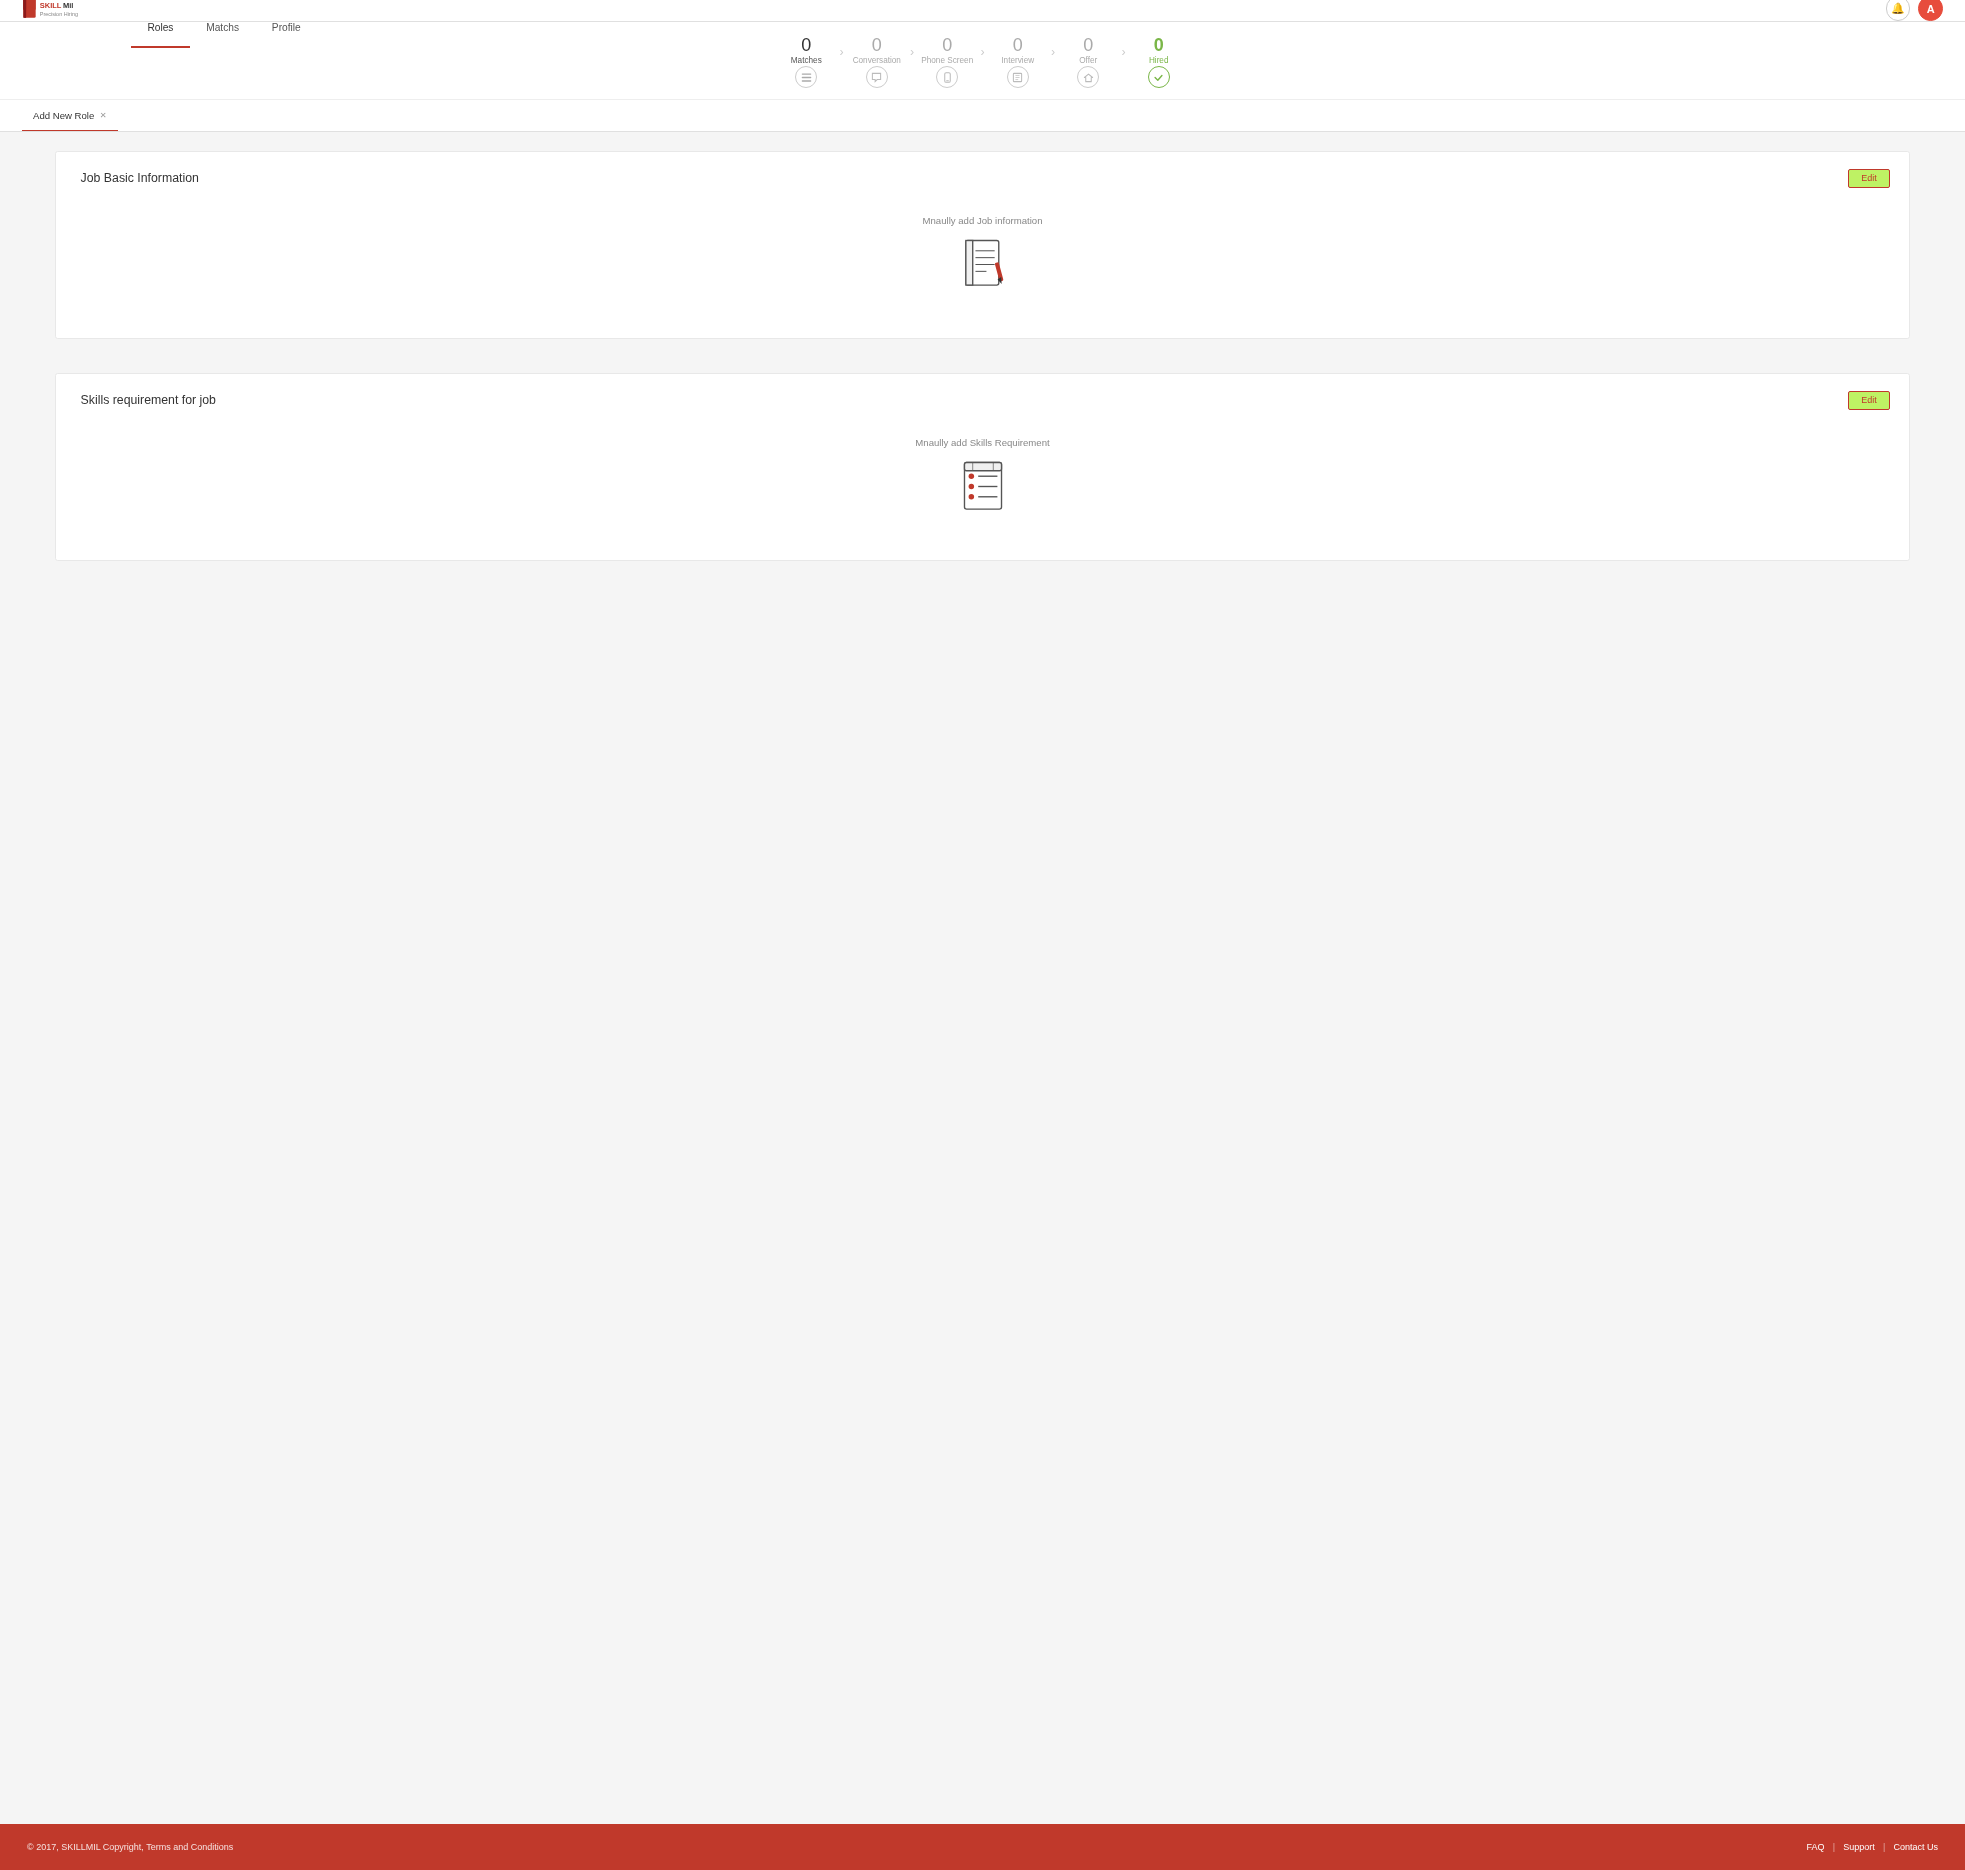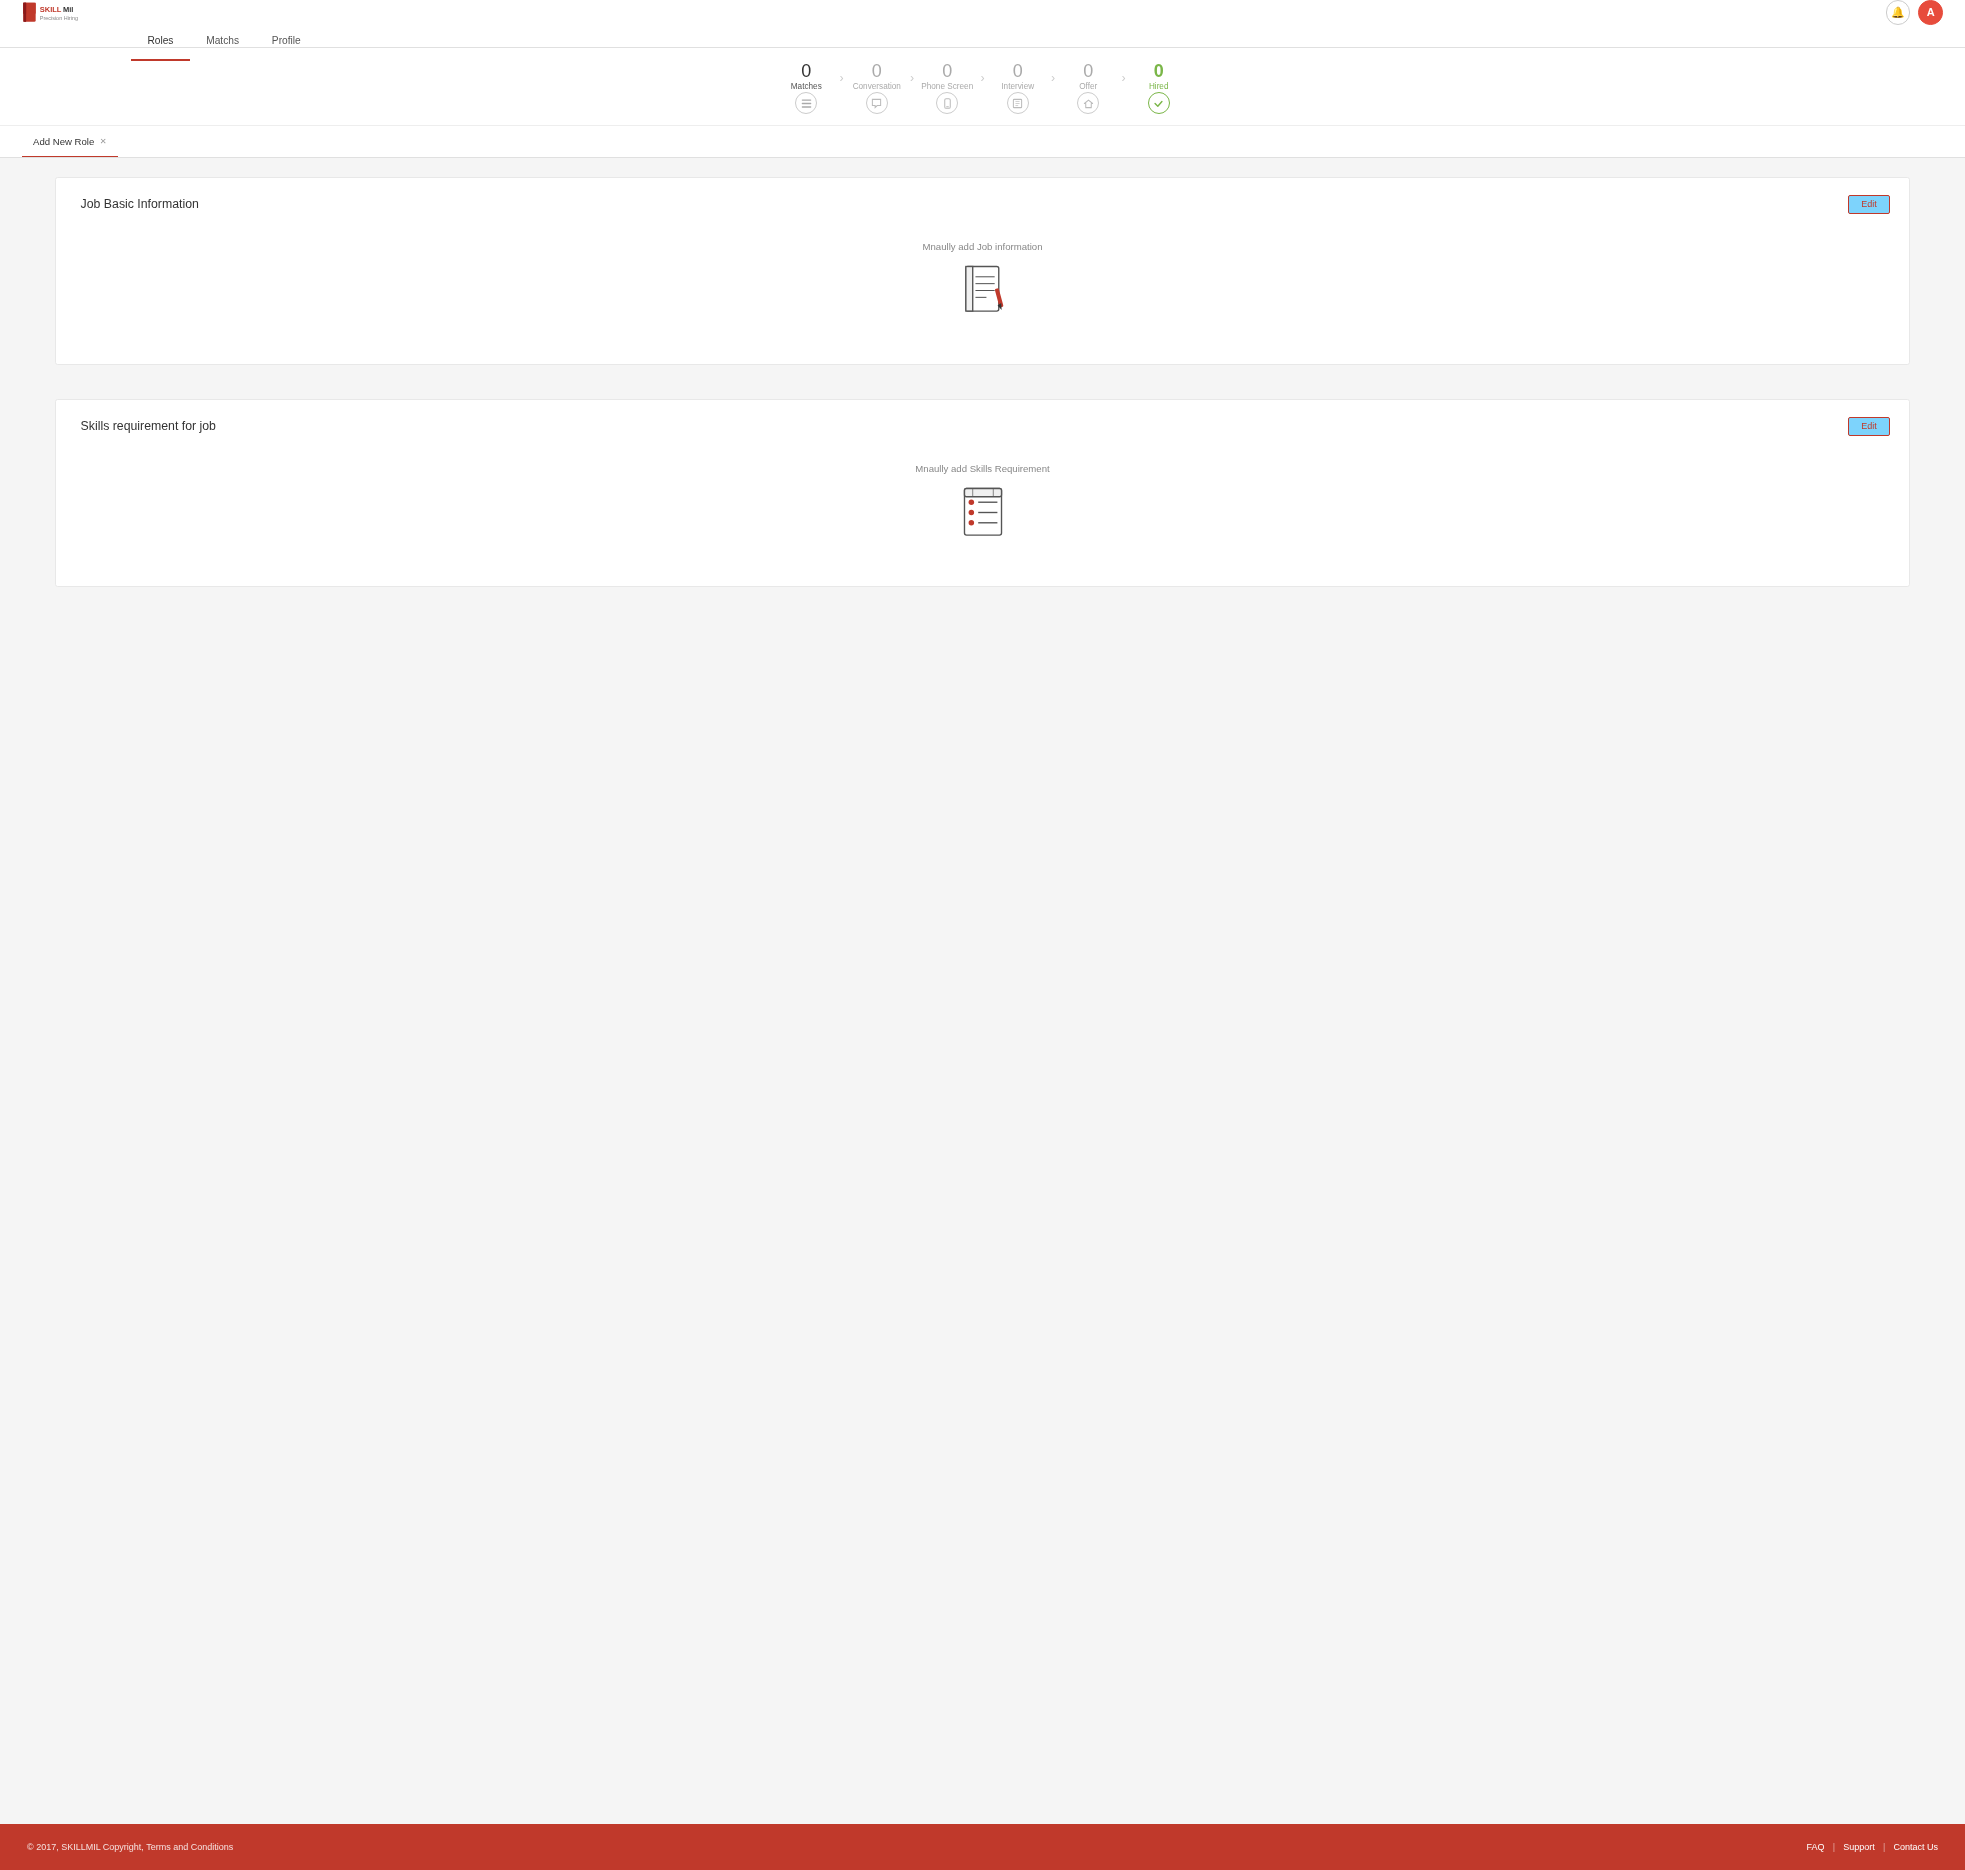--- a/index.html
+++ b/index.html
@@ -3,23 +3,23 @@
   <meta charset="utf-8">
   <style>
     * { box-sizing: border-box; margin: 0; padding: 0; }
     body { font-family: Arial, sans-serif; background: #f5f5f5; min-height: 100vh; display: flex; flex-direction: column; }
 
     
     .navbar {
       background: #fff;
       border-bottom: 0.7px solid #e0e0e0;
       display: flex;
-      align-items: flex-start;
+      align-items: flex-end;
       padding: 0 22px;
-      height: 48px;
+      height: 22px;
       position: relative;
     }
     .logo-area {
       display: flex;
       align-items: center;
       margin-right: 27px;
     }
     .logo-svg { width: 82px; height: 24.6px; }
     .nav-links {
       display: flex;
@@ -168,21 +168,21 @@
       color: #333;
       font-weight: 400;
       margin-bottom: 16.4px;
     }
     .edit-btn {
       position: absolute;
       top: 16.4px;
       right: 19px;
       padding: 3.4px 12.3px;
       border: 0.7px solid #c0392b;
-      background: #7dd3fc;
+      background: #bef264;
       color: #c0392b;
       font-size: 9px;
       border-radius: 2px;
       cursor: pointer;
     }
     .card-body {
       display: flex;
       flex-direction: column;
       align-items: center;
       padding: 13.6px 0 27px;

